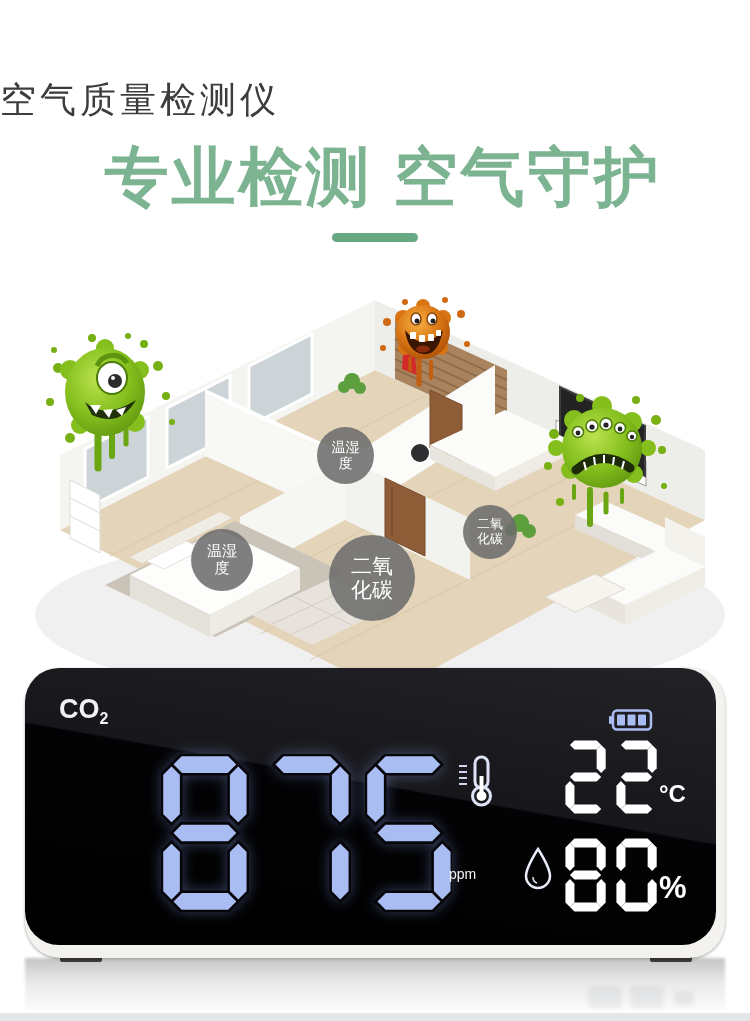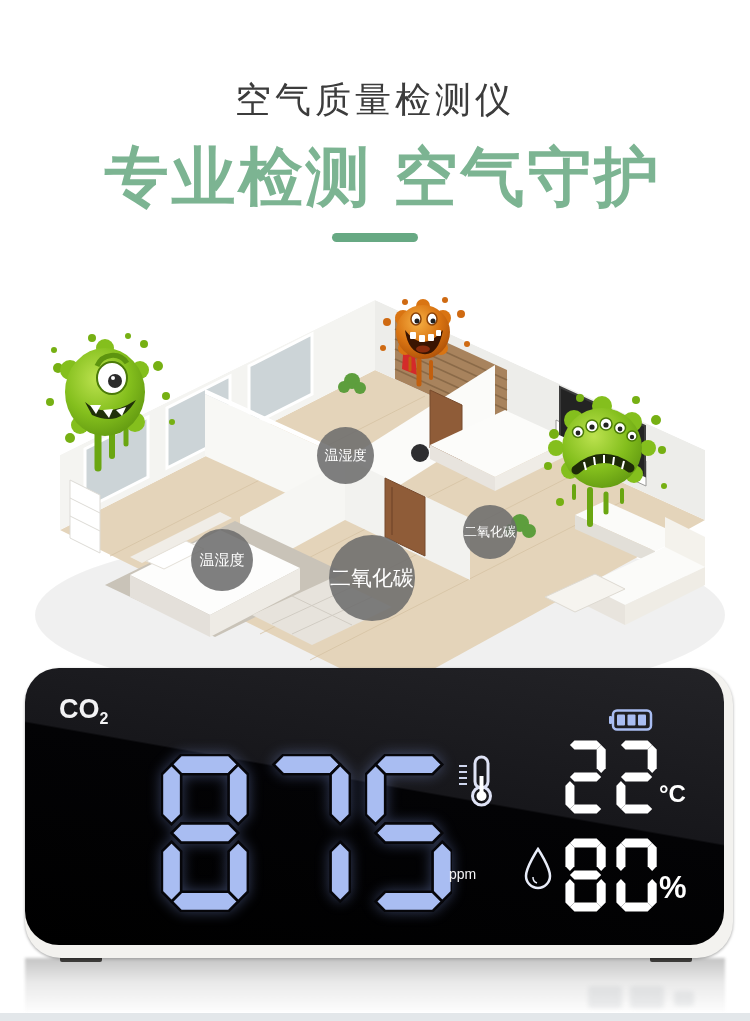--- a/index.html
+++ b/index.html
@@ -1,41 +1,41 @@
 <!DOCTYPE html>
 <html><head>
 <meta charset="utf-8">
 <style>
   html,body{margin:0;padding:0;}
   body{font-family:"Liberation Sans","DejaVu Sans",sans-serif;background:#fff;}
   .page{position:relative;width:750px;height:1021px;background:#fff;overflow:hidden;margin:0 auto;}
 
   
-  .subtitle{position:absolute;top:76px;left:0;width:100%;text-align:center;
+  .subtitle{position:absolute;top:76px;left:0;width:100%;
     font-size:36px;font-weight:300;color:#3c3c3c;letter-spacing:4px;}
   .title{position:absolute;top:134px;left:8px;width:100%;text-align:center;
     font-size:64px;font-weight:800;color:#7cb492;letter-spacing:3px;white-space:pre;}
   .divider{position:absolute;top:233px;left:50%;transform:translateX(-50%);
     width:86px;height:9px;border-radius:5px;background:#67a983;}
 
   
   .room-wrap{position:absolute;top:285px;left:0;width:750px;height:400px;}
   .germ{position:absolute;}
   .label-circle{position:absolute;border-radius:50%;background:rgba(108,108,108,.87);
-    color:#fff;display:flex;flex-direction:row;align-items:center;justify-content:center;
+    color:#fff;display:flex;flex-direction:column;align-items:center;justify-content:center;
     line-height:1.12;font-weight:500;z-index:4;text-align:center;}
   .lbl-1{left:317px;top:427px;width:57px;height:57px;font-size:14px;}
   .lbl-2{left:191px;top:529px;width:62px;height:62px;font-size:15px;}
   .lbl-3{left:329px;top:535px;width:86px;height:86px;font-size:21px;}
   .lbl-4{left:463px;top:505px;width:54px;height:54px;font-size:13px;}
 
   
   .device-feet{position:absolute;height:8px;width:42px;background:#3d3c3a;border-radius:2px;z-index:5;}
   .device{position:absolute;left:25px;top:668px;width:700px;height:290px;background:#f3f2ef;
-    border-radius:36px;z-index:6;box-shadow:0 1px 3px rgba(0,0,0,.35);padding-left:8px;}
+    border-radius:36px;z-index:6;box-shadow:0 1px 3px rgba(0,0,0,.35);}
   .screen{position:absolute;left:0;top:0;right:9px;bottom:13px;border-radius:34px;
     background:linear-gradient(190deg,#232327 0%,#17171b 44%,#030305 44.5%,#000 100%);}
   .co2-label{position:absolute;left:34px;top:26px;color:#f2f2f4;font-size:27px;font-weight:700;}
   .co2-label sub{font-size:16px;font-weight:700;}
   .seg-row{position:absolute;display:flex;align-items:flex-start;}
   .seg-co2{left:136px;top:86px;filter:drop-shadow(0 0 7px rgba(150,175,255,.35));}
   .seg-temp{left:540px;top:72px;}
   .seg-hum{left:540px;top:170px;}
   .unit-ppm{position:absolute;left:424px;top:198px;color:#f5f5f7;font-size:14px;}
   .unit-degc{position:absolute;left:634px;top:112px;color:#fff;font-size:24px;font-weight:600;}

